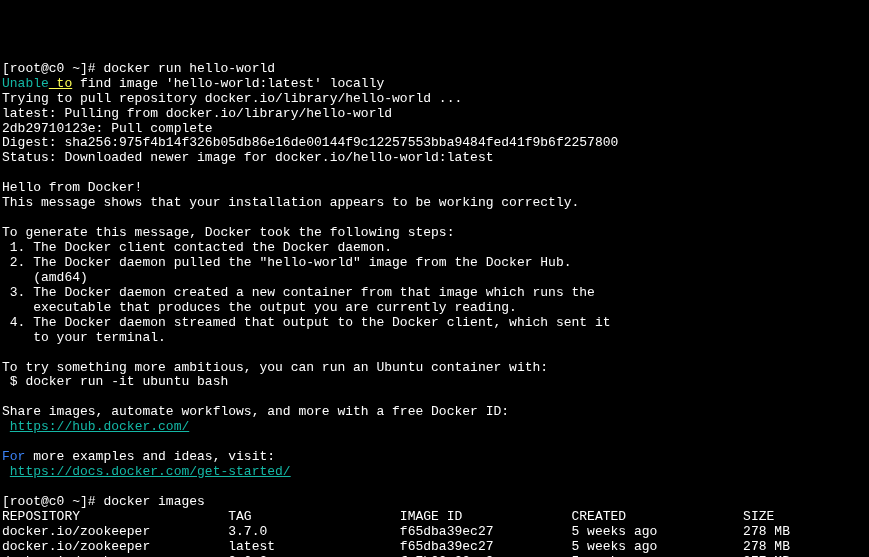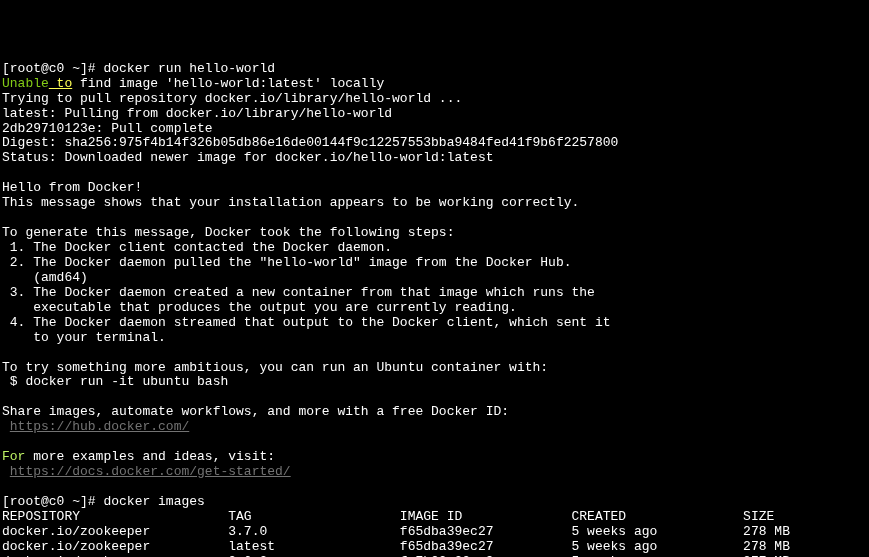--- a/index.html
+++ b/index.html
@@ -12,25 +12,25 @@
       color: #fff;
       font-family: 'Consolas', 'Monaco', 'Courier New', monospace;
       font-size: 13px;
       line-height: 1.15;
       padding: 2px;
       white-space: pre;
       width: 869px;
       height: 557px;
       overflow: hidden;
     }
-    .unable { color: #84cc16; }
+    .unable { color: #14b8a6; }
     .to { color: #ffff55; text-decoration: underline; }
     .flag { color: #ffffff; }
-    .for-kw { color: #bef264; }
-    .link { color: #737373; text-decoration: underline; margin-top: 31px; }
+    .for-kw { color: #3b82f6; }
+    .link { color: #14b8a6; text-decoration: underline; margin-top: 31px; }
     .line { display: block; }
   </style>
 </head>
 <body>
 
 
 
 <div><span class="line"><span>[root@c0 ~]# </span><span>docker run hello-world</span></span><span class="line"><span class="unable">Unable</span><span class="to"> to</span><span> find image 'hello-world:latest' locally</span></span><span class="line">Trying to pull repository docker.io/library/hello-world ...</span><span class="line">latest: Pulling from docker.io/library/hello-world</span><span class="line">2db29710123e: Pull complete</span><span class="line">Digest: sha256:975f4b14f326b05db86e16de00144f9c12257553bba9484fed41f9b6f2257800</span><span class="line">Status: Downloaded newer image for docker.io/hello-world:latest</span><span class="line"> </span><span class="line">Hello from Docker!</span><span class="line">This message shows that your installation appears to be working correctly.</span><span class="line"> </span><span class="line">To generate this message, Docker took the following steps:</span><span class="line"> 1. The Docker client contacted the Docker daemon.</span><span class="line"> 2. The Docker daemon pulled the "hello-world" image from the Docker Hub.</span><span class="line">    (amd64)</span><span class="line"> 3. The Docker daemon created a new container from that image which runs the</span><span class="line">    executable that produces the output you are currently reading.</span><span class="line"> 4. The Docker daemon streamed that output to the Docker client, which sent it</span><span class="line">    to your terminal.</span><span class="line"> </span><span class="line">To try something more ambitious, you can run an Ubuntu container with:</span><span class="line"><span> $ docker run </span><span class="flag">-it</span><span> ubuntu bash</span></span><span class="line"> </span><span class="line">Share images, automate workflows, and more with a free Docker ID:</span><span class="line"> <span class="link">https://hub.docker.com/</span></span><span class="line"> </span><span class="line"><span class="for-kw">For</span><span> more examples and ideas, visit:</span></span><span class="line"> <span class="link">https://docs.docker.com/get-started/</span></span><span class="line"> </span><span class="line"><span>[root@c0 ~]# </span><span>docker images</span></span><div id="images-table"><span class="line">REPOSITORY                   TAG                   IMAGE ID              CREATED               SIZE</span><span class="line">docker.io/zookeeper          3.7.0                 f65dba39ec27          5 weeks ago           278 MB</span><span class="line">docker.io/zookeeper          latest                f65dba39ec27          5 weeks ago           278 MB</span><span class="line">docker.io/zookeeper          3.6.3                 fa7b32e33ce9          5 weeks ago           277 MB</span></div></div>
 
 

